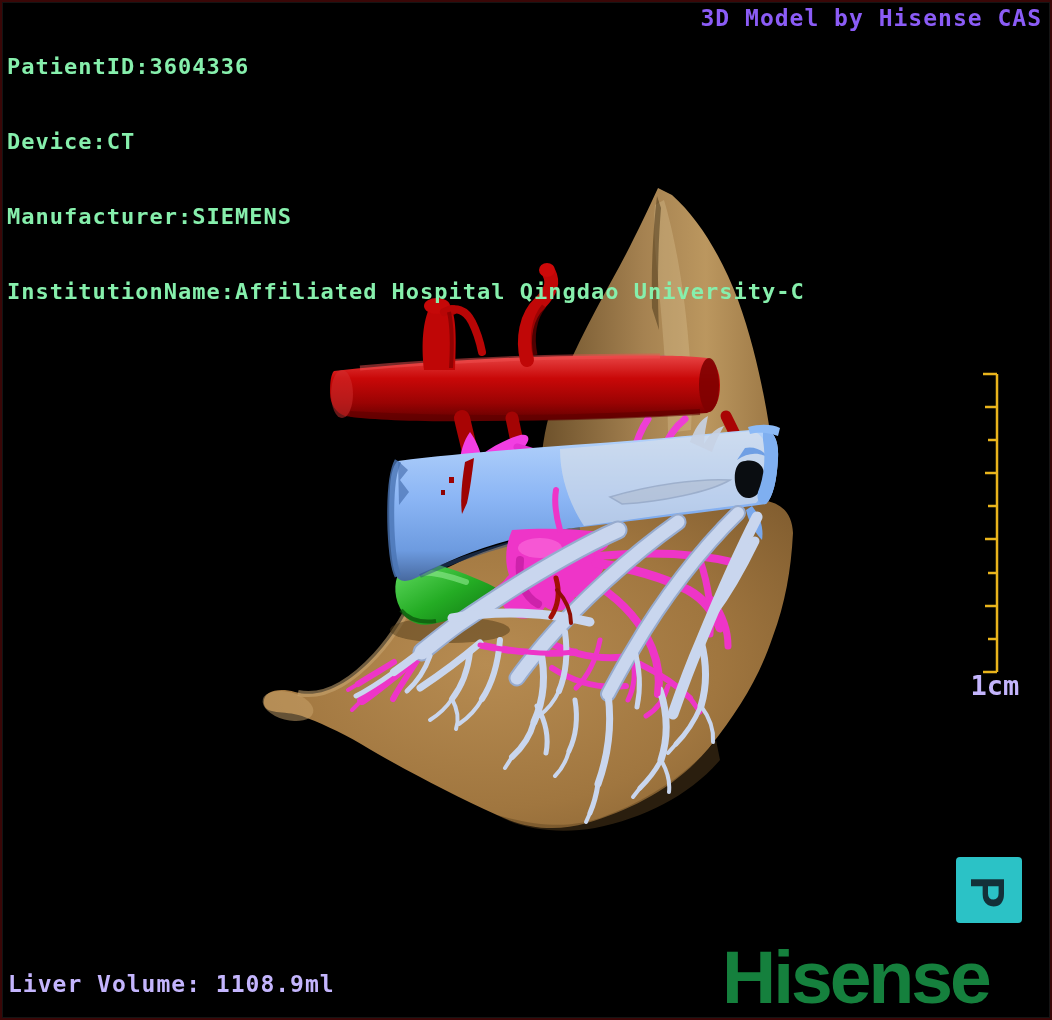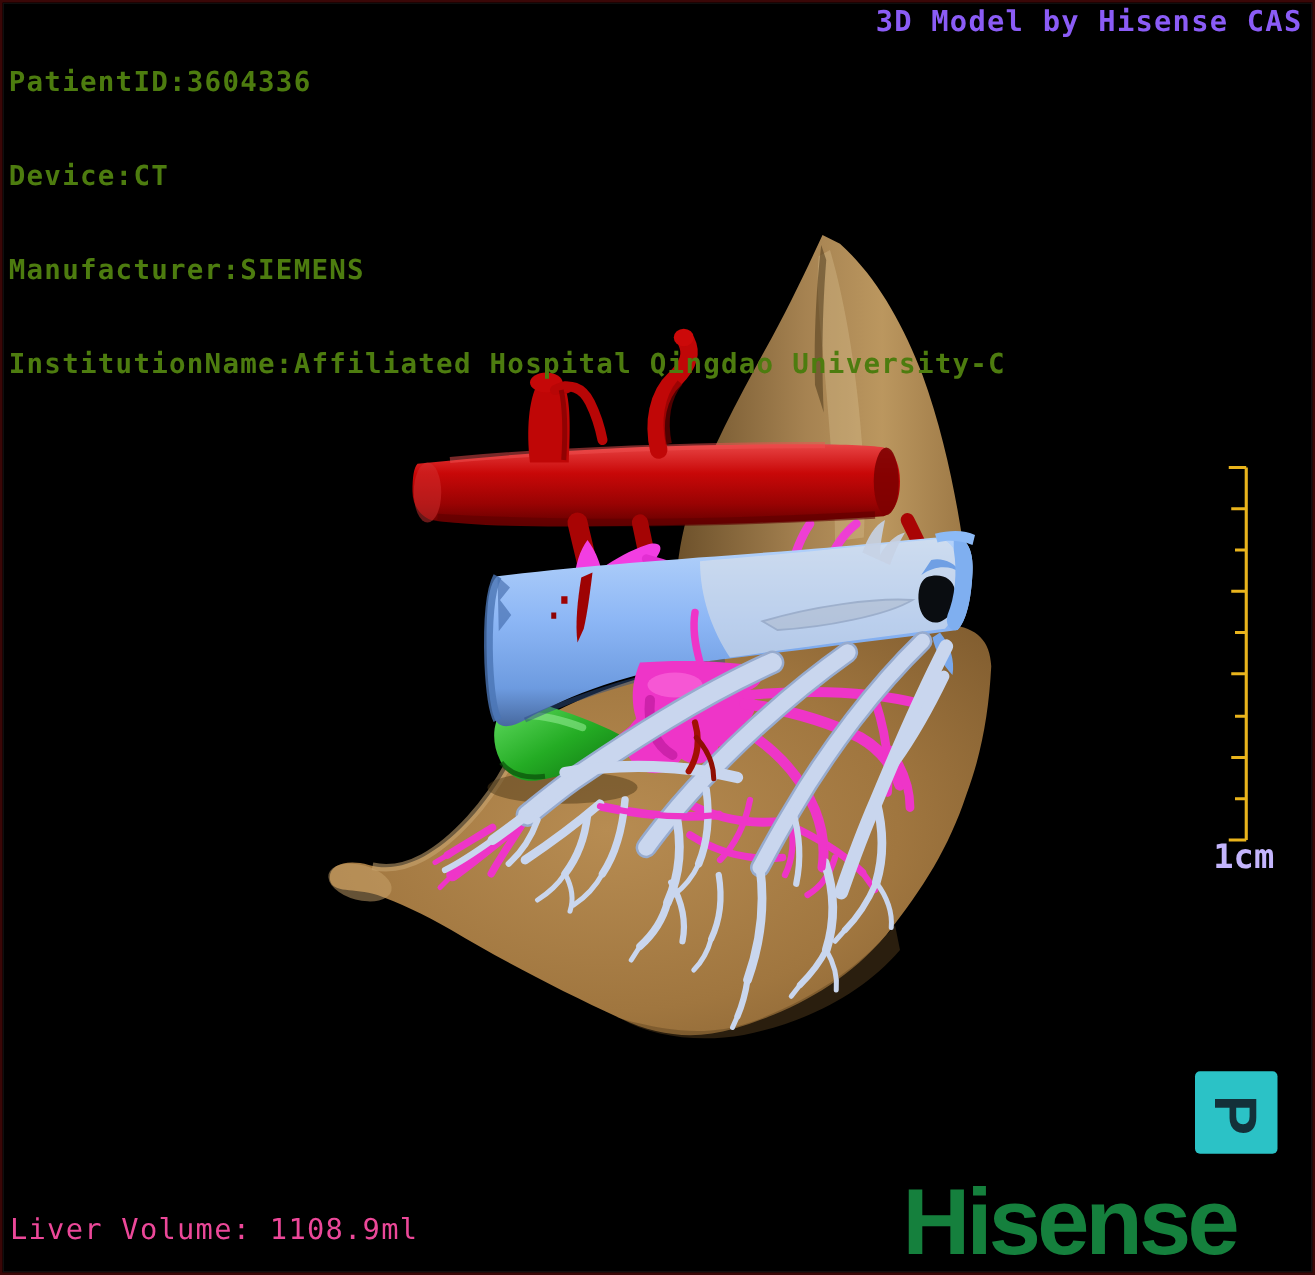--- a/index.html
+++ b/index.html
@@ -4,23 +4,23 @@
 <style>
   html,body{margin:0;padding:0;background:#000;}
   #stage{
     position:relative;width:1052px;height:1020px;background:#000;
     overflow:hidden;font-family:"DejaVu Sans Mono","Liberation Mono",monospace;
     user-select:none;
   }
   .frame{position:absolute;inset:0;border:2px solid #3a0707;box-shadow:inset 0 0 0 1px #141414;pointer-events:none;z-index:40;}
   .scene{position:absolute;left:0;top:0;z-index:1;}
   .overlay-text{position:absolute;z-index:20;white-space:pre;}
-  .patient-info{left:7px;top:4px;color:#4d7c0f;font-size:22px;font-weight:700;letter-spacing:1px;line-height:25px;}
+  .patient-info{left:7px;top:4px;color:#86efac;font-size:22px;font-weight:700;letter-spacing:1px;line-height:25px;}
   .watermark{right:10px;top:5px;color:#8b5cf6;font-size:23px;font-weight:700;letter-spacing:1px;text-align:right;}
-  .volume{left:8px;top:971px;color:#ec4899;font-size:23px;font-weight:400;letter-spacing:1px;}
+  .volume{left:8px;top:971px;color:#c4b5fd;font-size:23px;font-weight:700;letter-spacing:1px;}
   .scale-label{left:960px;top:670px;width:70px;text-align:center;color:#c4b5fd;font-size:27px;font-weight:700;}
   .ruler{position:absolute;left:963px;top:366px;z-index:15;}
   .p-icon{
     position:absolute;left:956px;top:857px;width:66px;height:66px;background:#2bc2c6;
     border-radius:4px;display:flex;align-items:center;justify-content:center;z-index:25;
   }
   .p-icon span{
     display:block;transform:rotate(90deg) translate(2px,2px);
     font-family:"Liberation Sans","DejaVu Sans",sans-serif;
     font-size:48px;font-weight:800;color:#133039;line-height:1;

